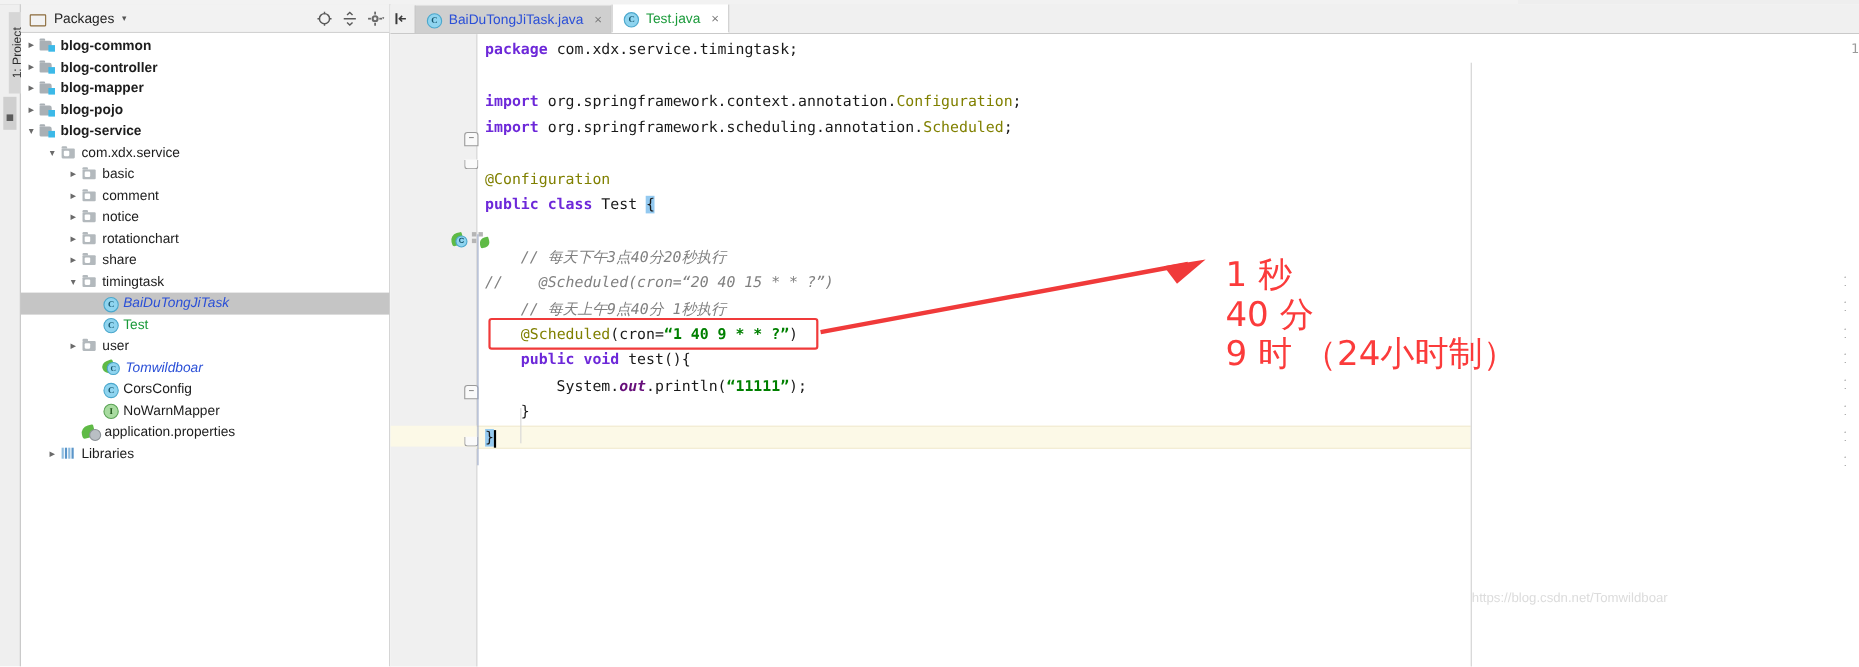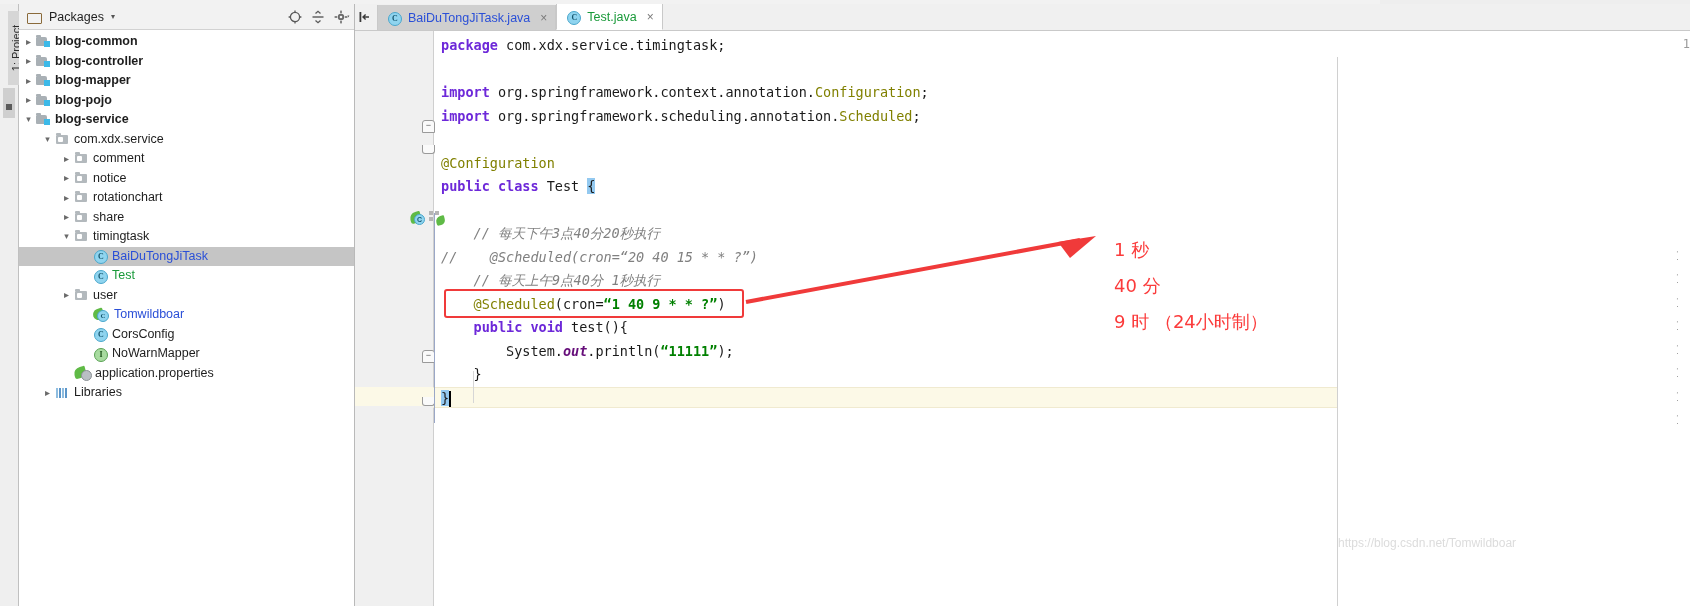--- a/index.html
+++ b/index.html
@@ -81,21 +81,21 @@
   .row.selected { background:#c5c5c5; }
   .arrow {
     width:11px; text-align:center; font-size:9px; color:#6a6a6a;
     flex:0 0 11px;
   }
   .arrow.open:before{ content:"\25BE"; }
   .arrow.closed:before{ content:"\25B8"; font-size:10px; }
   .arrow.none:before{ content:""; }
   .label { margin-left:4px; }
   .label.bold { font-weight:bold; }
-  .label.blue { color:#2a4fd7; }
+  .label.blue { color:#2a4fd7;font-style:italic; }
   .label.green { color:#1a9a3a; }
 
   
   .ic { flex:0 0 auto; position:relative; display:inline-block; margin-left:2px; }
   .ic-module { width:15px;height:13px; }
   .ic-module .f1{ position:absolute;left:0;top:2px;width:11px;height:9px;
     background:#a9b0b5; border-radius:1px 2px 1px 1px;}
   .ic-module .f1:before{ content:"";position:absolute;left:0;top:-2px;
     width:5px;height:2px;background:#a9b0b5;border-radius:1px 1px 0 0;}
   .ic-module .sq{ position:absolute;left:8px;top:6px;width:6px;height:6px;
@@ -250,21 +250,21 @@
     background:#ffffff;
   }
 
   
   .redbox {
     position:absolute; border:2px solid #f03a3a; border-radius:3px;
     pointer-events:none;
   }
   .arrow-svg { position:absolute; pointer-events:none; }
   .annot {
-    position:absolute; color:#fb3b3b; font-size:18px; line-height:36px;
+    position:absolute; color:#fb3b3b; font-size:31px; line-height:36px;
     font-family:"DejaVu Sans","Liberation Sans",sans-serif;
     white-space:nowrap;
   }
   .watermark {
     position:absolute; color:#dcdcdc; font-size:12px;
     font-family:"Liberation Sans",sans-serif; white-space:nowrap;
   }
 </style>
 </head>
 <body>
@@ -371,20 +371,29 @@
           </span>
           <span class="label ">com.xdx.service</span>
         </div>
         <div class="row">
           <span style="flex:0 0 42px"></span>
           <span class="arrow closed"></span>
           <span class="ic ic-pkg">
             <span class="f1"></span>
             <span class="dot"></span>
           </span>
+          <span class="label ">basic</span>
+        </div>
+        <div class="row">
+          <span style="flex:0 0 42px"></span>
+          <span class="arrow closed"></span>
+          <span class="ic ic-pkg">
+            <span class="f1"></span>
+            <span class="dot"></span>
+          </span>
           <span class="label ">comment</span>
         </div>
         <div class="row">
           <span style="flex:0 0 42px"></span>
           <span class="arrow closed"></span>
           <span class="ic ic-pkg">
             <span class="f1"></span>
             <span class="dot"></span>
           </span>
           <span class="label ">notice</span>

